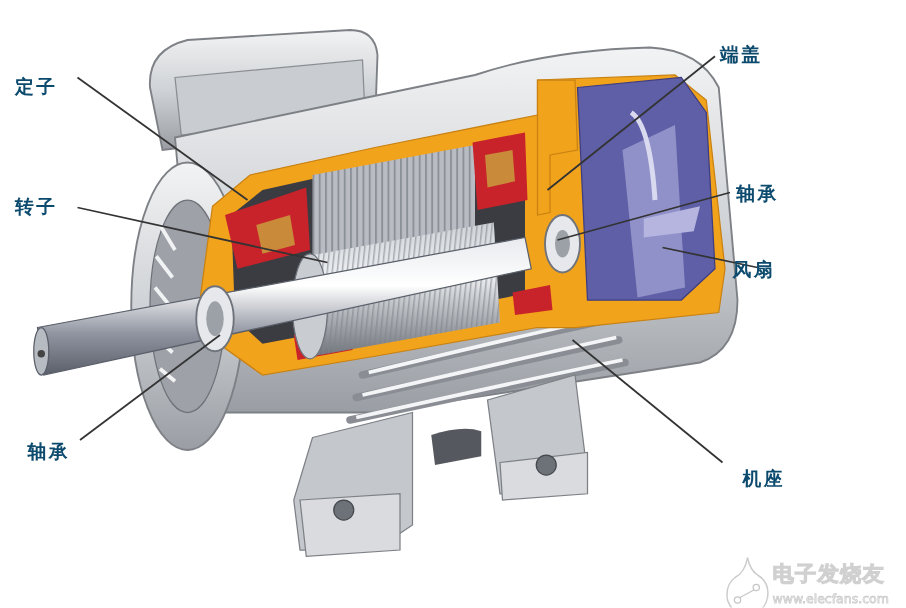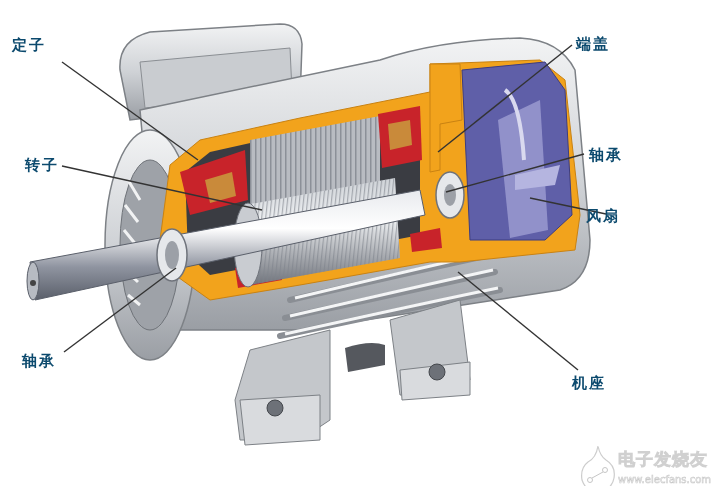--- a/index.html
+++ b/index.html
@@ -122,27 +122,27 @@
         <line x1="62" y1="166" x2="262" y2="210"></line>
         <line x1="64" y1="352" x2="176" y2="268"></line>
         <line x1="572" y1="45" x2="438" y2="152"></line>
         <line x1="584" y1="154" x2="446" y2="192"></line>
         <line x1="606" y1="214" x2="530" y2="198"></line>
         <line x1="578" y1="370" x2="458" y2="272"></line>
       </g>
   </svg>
 
   
-  <div class="label" style="left:12px;top:36px">定子</div>
-  <div class="label" style="left:25px;top:156px">转子</div>
+  <div class="label" style="left:12px;top:60px">定子</div>
+  <div class="label" style="left:12px;top:156px">转子</div>
   <div class="label" style="left:22px;top:352px">轴承</div>
   <div class="label" style="left:576px;top:35px">端盖</div>
   <div class="label" style="left:589px;top:146px">轴承</div>
   <div class="label" style="left:586px;top:207px">风扇</div>
-  <div class="label" style="left:572px;top:374px">机座</div>
+  <div class="label" style="left:594px;top:374px">机座</div>
 
   
   <div class="watermark">
     <svg width="40" height="50" viewBox="0 0 40 50">
       <path d="M20 2 Q18 14 10 18 Q2 24 4 36 Q8 48 20 48 Q34 46 36 34 Q38 22 28 16 Q22 12 20 2 Z" fill="#ffffff" stroke="#c4c4c4" stroke-width="1.2"></path>
       <circle cx="12" cy="36" r="2.5" fill="none" stroke="#bdbdbd"></circle>
       <circle cx="27" cy="26" r="2.5" fill="none" stroke="#bdbdbd"></circle>
       <path d="M14 34 L25 28" stroke="#bdbdbd"></path>
     </svg>
     <div class="wm-cn">电子发烧友</div>

